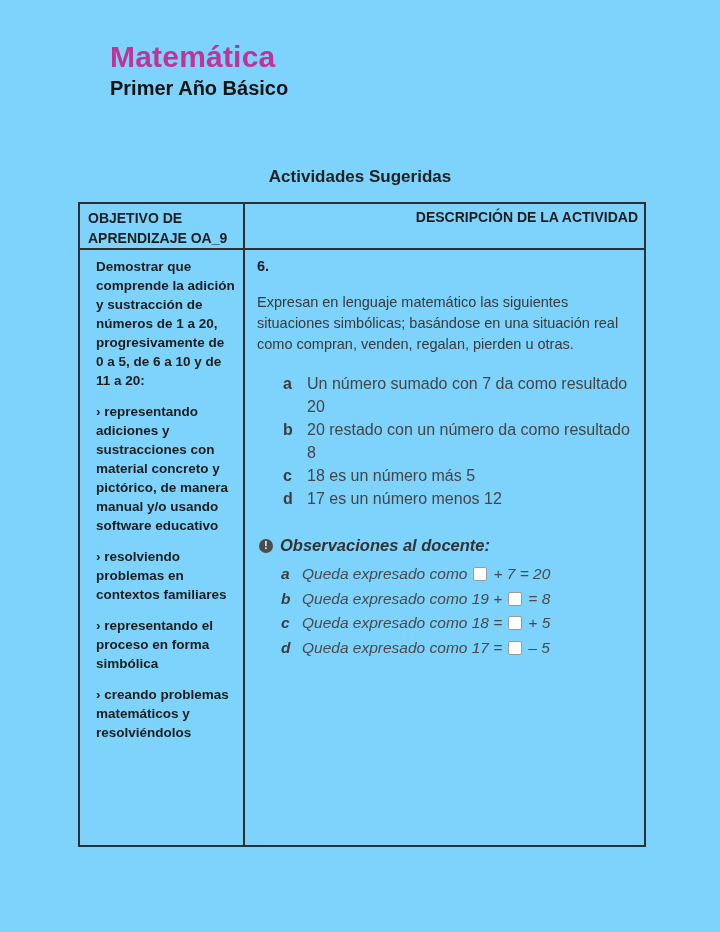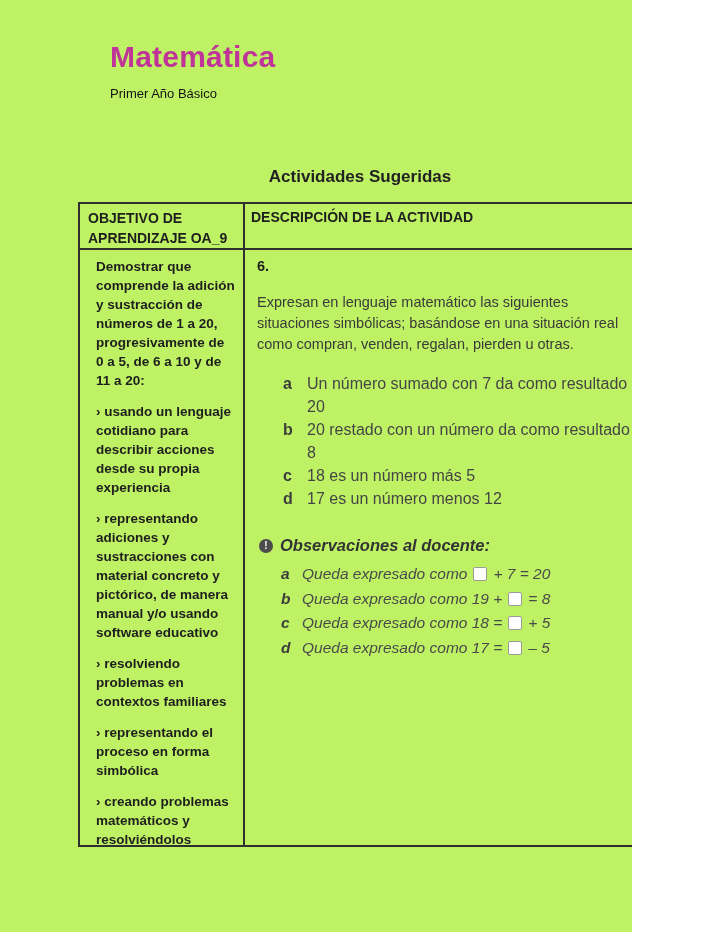--- a/index.html
+++ b/index.html
@@ -1,32 +1,32 @@
 <!DOCTYPE html>
 <html lang="es"><head>
 <meta charset="utf-8">
 <style>
   * { margin:0; padding:0; box-sizing:border-box; }
   html,body { background:#ffffff; }
   .page {
     position:relative;
-    width:632px; height:932px;
-    background:#bef264;
+    width:720px; height:932px;
+    background:#7dd3fc;
     font-family:"Liberation Sans", sans-serif;
     overflow:hidden;
   }
 
   
   .brand { position:absolute; left:110px; top:40px; }
   .brand-title {
     font-size:30px; font-weight:bold; color:#C03399; line-height:34px;
     letter-spacing:0.2px;
   }
   .brand-sub {
-    font-size:13px; font-weight:normal; color:#141414; line-height:24px; margin-top:8px;
+    font-size:20px; font-weight:bold; color:#141414; line-height:24px; margin-top:2px;
   }
   .unit-block {
     position:absolute; right:108px; top:52px; text-align:right;
     color:#C03399; font-weight:bold; font-size:19px; line-height:29px;
   }
 
   
   .section-title {
     position:absolute; top:167px; left:0; width:720px;
     text-align:center; font-size:17px; font-weight:bold; color:#222222;
@@ -43,21 +43,21 @@
   }
   .cell { overflow:hidden; }
   .cell-h-left {
     border-right:2px solid #2f2f2f; border-bottom:2px solid #2f2f2f;
     padding:4px 8px; font-size:14px; font-weight:bold; color:#1e1e1e;
     line-height:20px;
   }
   .cell-h-right {
     border-bottom:2px solid #2f2f2f;
     padding:4px 6px; font-size:14px; font-weight:bold; color:#1e1e1e;
-    text-align:left; line-height:18px;
+    text-align:right; line-height:18px;
   }
   .cell-objective {
     border-right:2px solid #2f2f2f;
     padding:7px 8px 4px 16px;
   }
   .cell-objective p {
     font-size:13.5px; font-weight:bold; color:#1e1e1e;
     line-height:19px; margin-bottom:12px;
   }
   .cell-activity { padding:6px 14px 6px 12px; }
@@ -113,21 +113,20 @@
 
   <div class="section-title">Actividades Sugeridas</div>
 
   <div class="doc-table">
 
     <div class="cell cell-h-left">OBJETIVO DE APRENDIZAJE OA_9</div>
     <div class="cell cell-h-right">DESCRIPCIÓN DE LA ACTIVIDAD</div>
 
     <div class="cell cell-objective">
       <p>Demostrar que comprende la adición y sustracción de números de 1 a 20, progresivamente de 0 a 5, de 6 a 10 y de 11 a 20:</p>
-      <p>› usando un lenguaje cotidiano para describir acciones desde su propia experiencia</p>
       <p>› representando adiciones y sustracciones con material concreto y pictórico, de manera manual y/o usando software educativo</p>
       <p>› resolviendo problemas en contextos familiares</p>
       <p>› representando el proceso en forma simbólica</p>
       <p>› creando problemas matemáticos y resolviéndolos</p>
     </div>
 
     <div class="cell cell-activity">
       <div class="activity-number">6.</div>
       <div class="activity-intro">Expresan en lenguaje matemático las siguientes situaciones simbólicas; basándose en una situación real como compran, venden, regalan, pierden u otras.</div>
 

